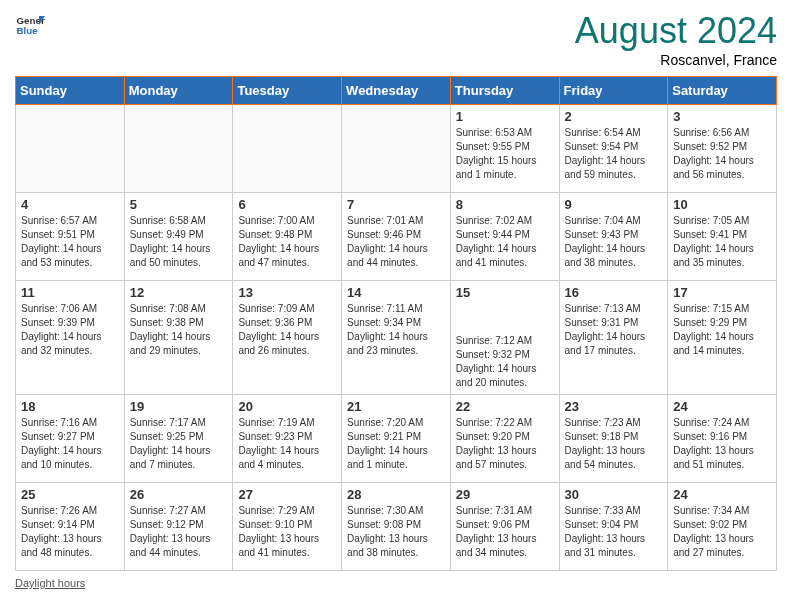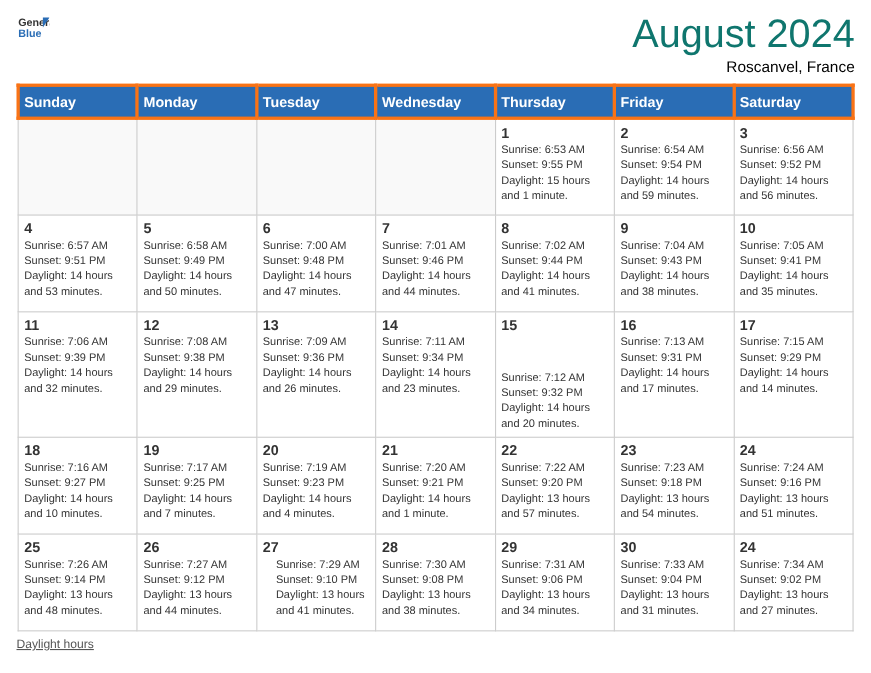--- a/index.html
+++ b/index.html
@@ -42,21 +42,21 @@
       border-collapse: collapse;
       table-layout: fixed;
     }
     .calendar-table thead tr th {
       background-color: #2a6db5;
       color: #fff;
       font-size: 13px;
       font-weight: bold;
       padding: 6px 4px;
       text-align: left;
-      border: 3px solid #f97316;
+      border: 1px solid #f97316;
     }
     .calendar-table tbody tr td {
       border: 1px solid #ccc;
       vertical-align: top;
       padding: 4px 5px;
       font-size: 10.5px;
       color: #333;
       height: 88px;
       background: #fff;
     }
@@ -302,21 +302,21 @@
         </td>
         <td>
           <div class="day-number">26</div>
           <div class="day-info" style="white-space: pre-line;">Sunrise: 7:27 AM
 Sunset: 9:12 PM
 Daylight: 13 hours
 and 44 minutes.</div>
         </td>
         <td>
           <div class="day-number">27</div>
-          <div class="day-info" style="white-space: pre-line; margin-left: 12px;">Sunrise: 7:29 AM
+          <div class="day-info" style="white-space: pre-line;">Sunrise: 7:29 AM
 Sunset: 9:10 PM
 Daylight: 13 hours
 and 41 minutes.</div>
         </td>
         <td>
           <div class="day-number">28</div>
           <div class="day-info" style="white-space: pre-line;">Sunrise: 7:30 AM
 Sunset: 9:08 PM
 Daylight: 13 hours
 and 38 minutes.</div>

